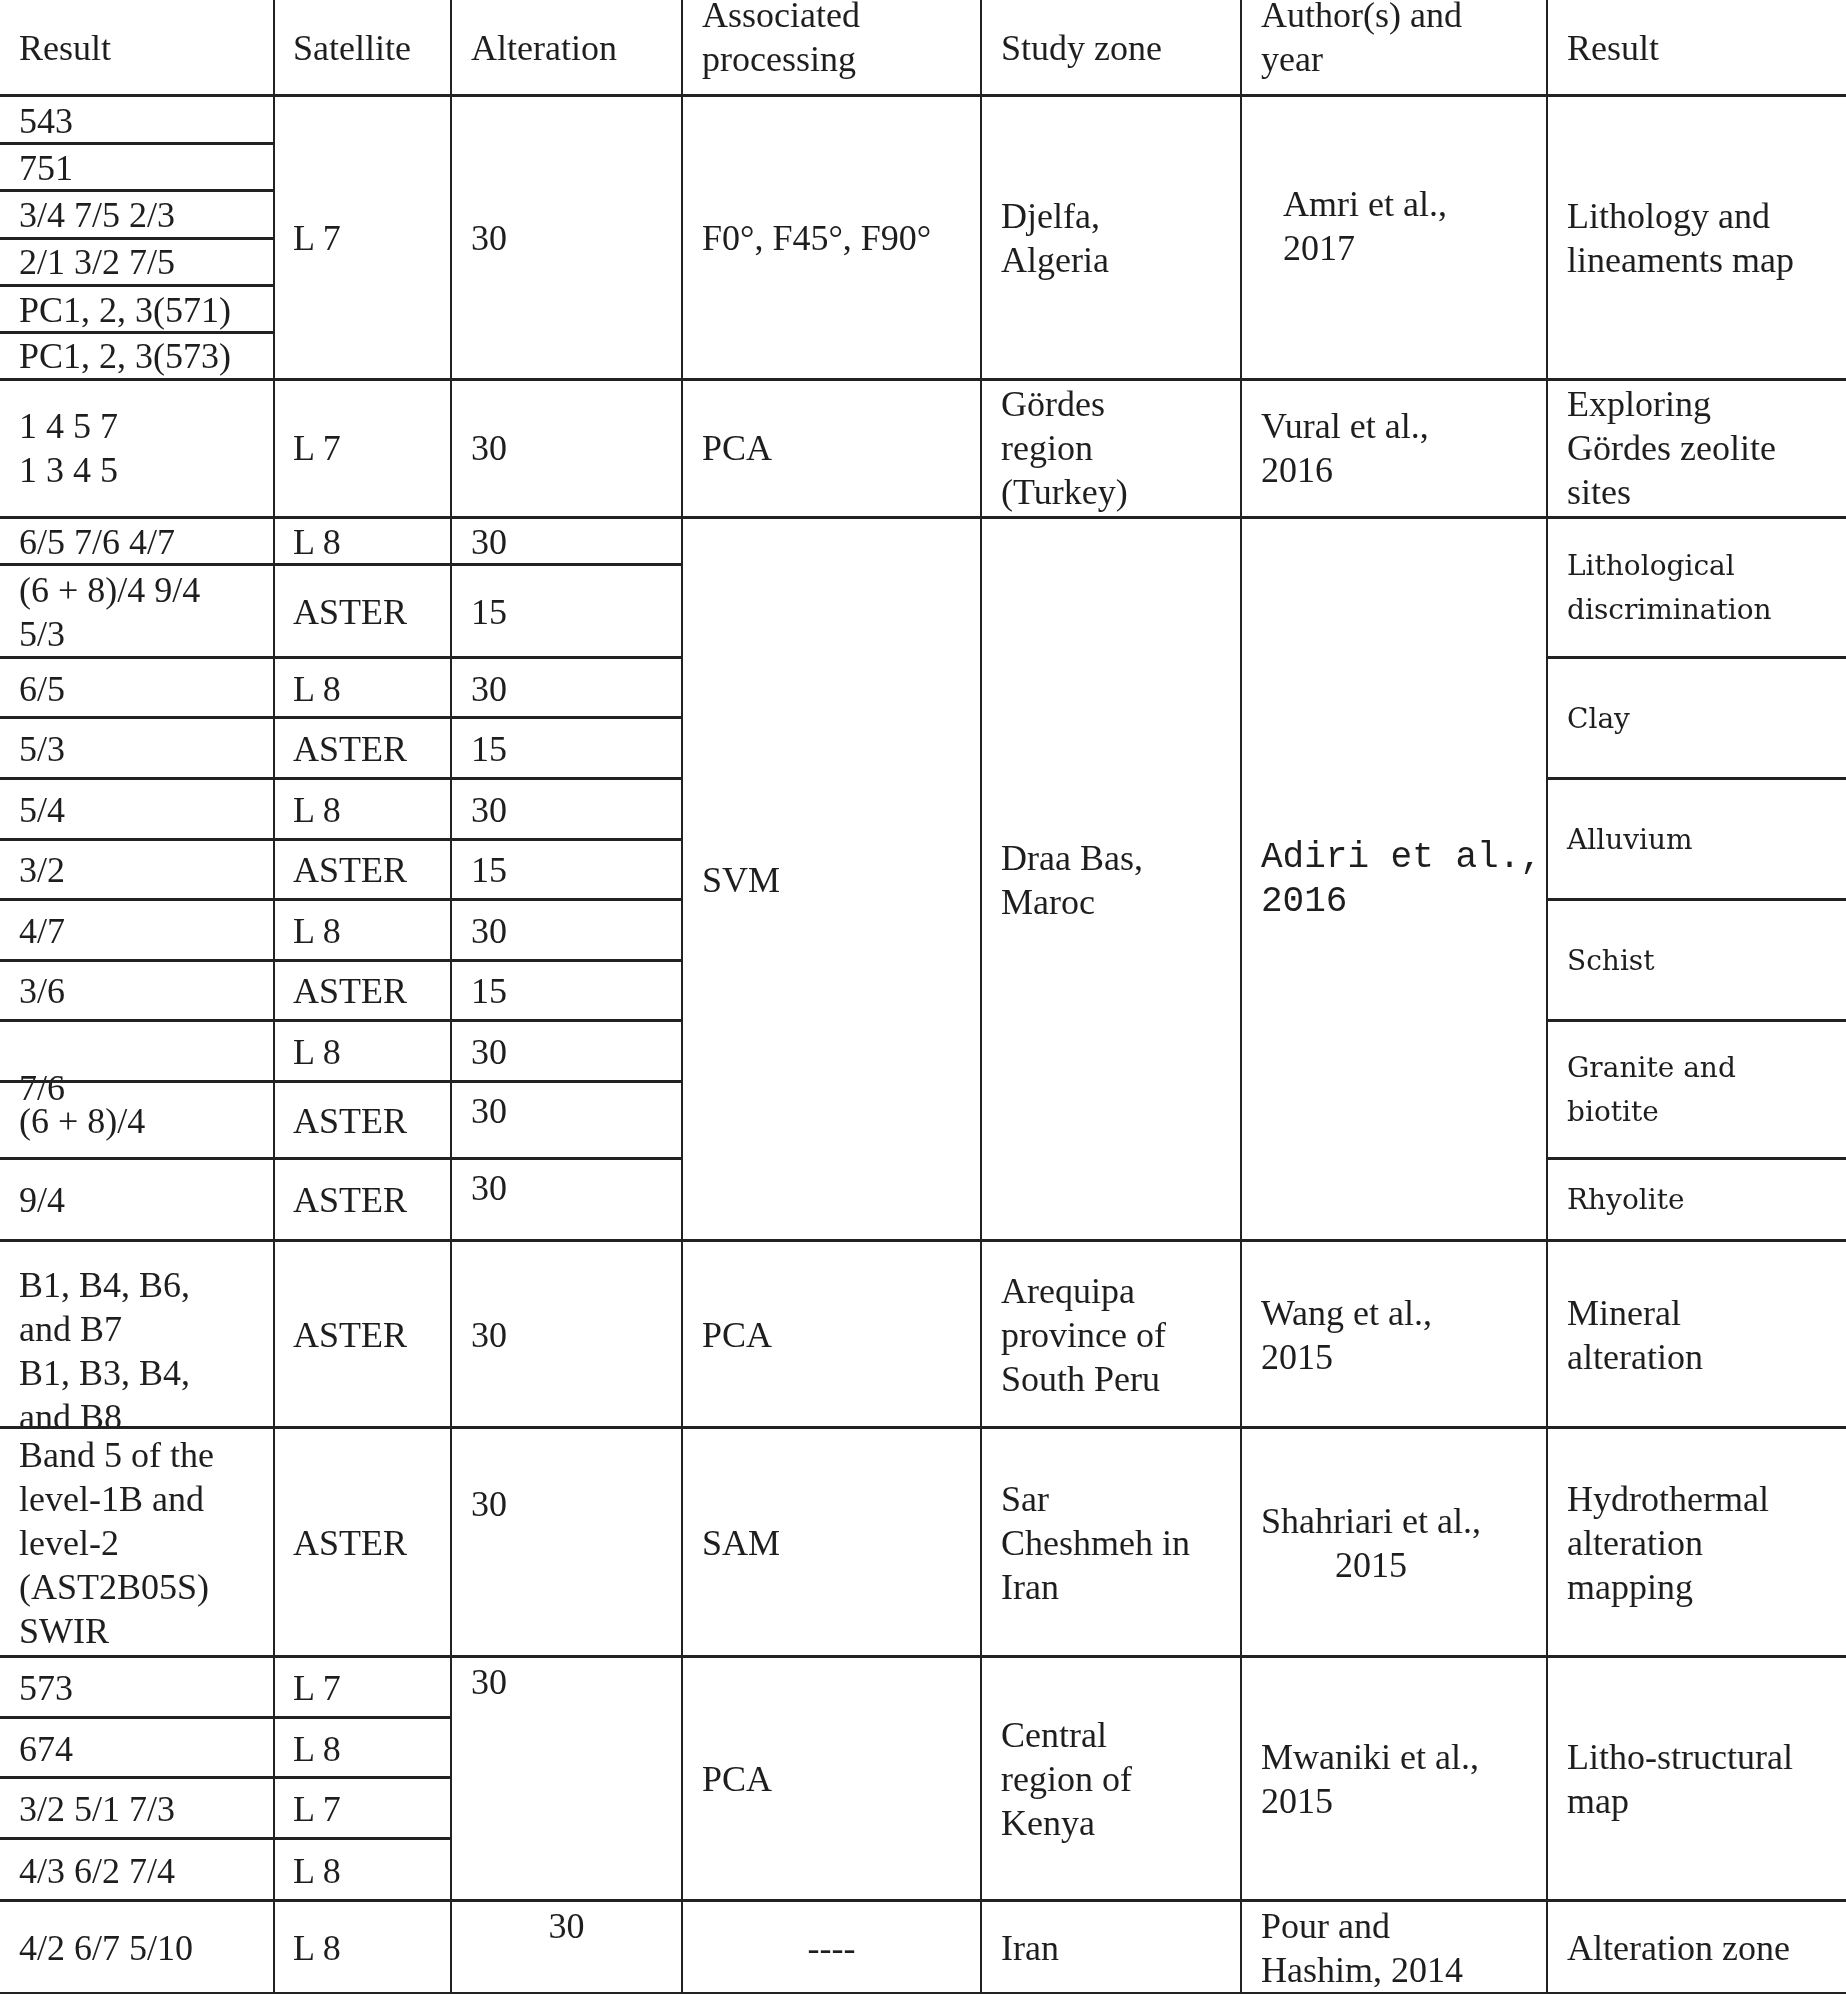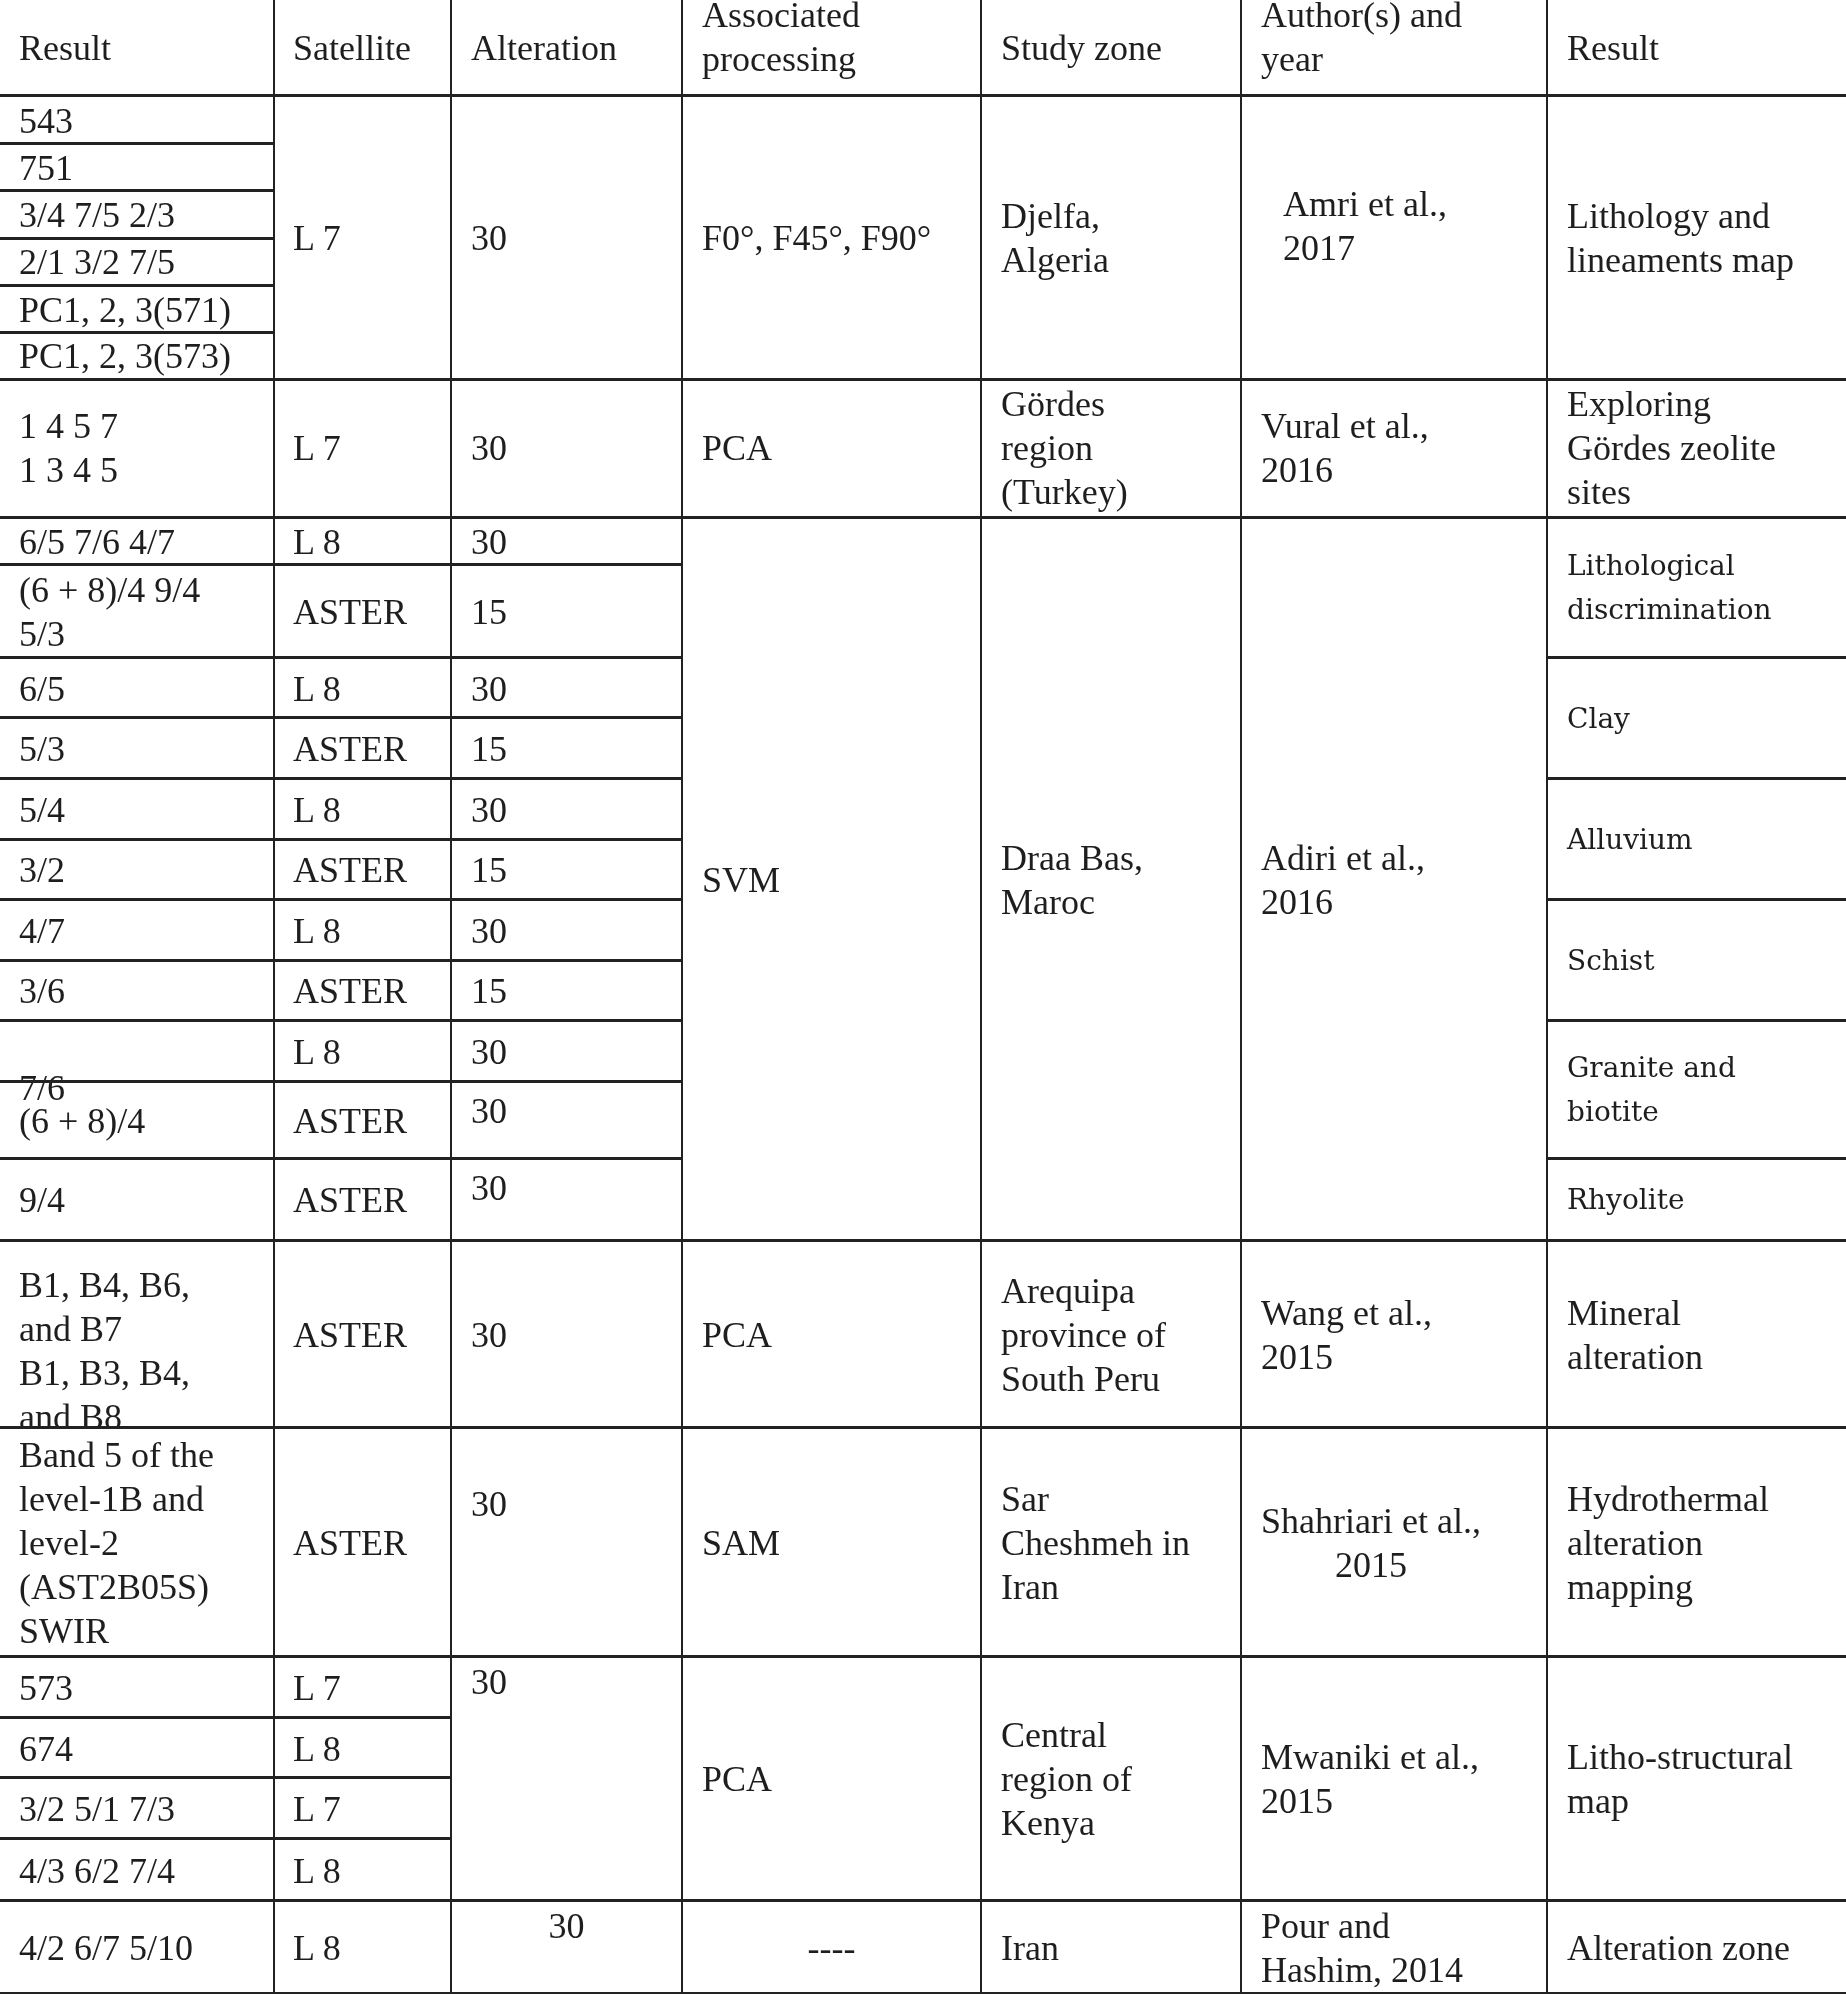--- a/index.html
+++ b/index.html
@@ -99,21 +99,21 @@
   <div class="cell" style="left:274px;top:1083px;width:176px;height:76px;">ASTER</div>
   <div class="cell top" style="left:452px;top:1083px;width:229px;height:76px;padding-top:5.7px;">30</div>
 
   <div class="cell" style="left:0;top:1160px;width:273px;height:79px;">9/4</div>
   <div class="cell" style="left:274px;top:1160px;width:176px;height:79px;">ASTER</div>
   <div class="cell top" style="left:452px;top:1160px;width:229px;height:79px;padding-top:5.7px;">30</div>
 
   <div class="cell" style="left:683px;top:519px;width:297px;height:721px;">SVM</div>
   <div class="cell" style="left:982px;top:519px;width:257px;height:721px;">Draa Bas,
 Maroc</div>
-  <div class="cell" style="left:1242px;top:519px;width:305px;height:721px;">Adiri et al.,
+  <div class="cell" style="left:1242px;top:519px;width:305px;height:721px;font-family:Liberation Mono, monospace;">Adiri et al.,
 2016</div>
 
   <div class="cell result-font" style="left:1548px;top:519px;width:298px;height:138px;">Lithological
 discrimination</div>
   <div class="cell result-font" style="left:1548px;top:659px;width:298px;height:119px;">Clay</div>
   <div class="cell result-font" style="left:1548px;top:780px;width:298px;height:119px;">Alluvium</div>
   <div class="cell result-font" style="left:1548px;top:901px;width:298px;height:119px;">Schist</div>
   <div class="cell result-font" style="left:1548px;top:1022px;width:298px;height:136px;">Granite and
 biotite</div>
   <div class="cell result-font" style="left:1548px;top:1160px;width:298px;height:79px;">Rhyolite</div>

